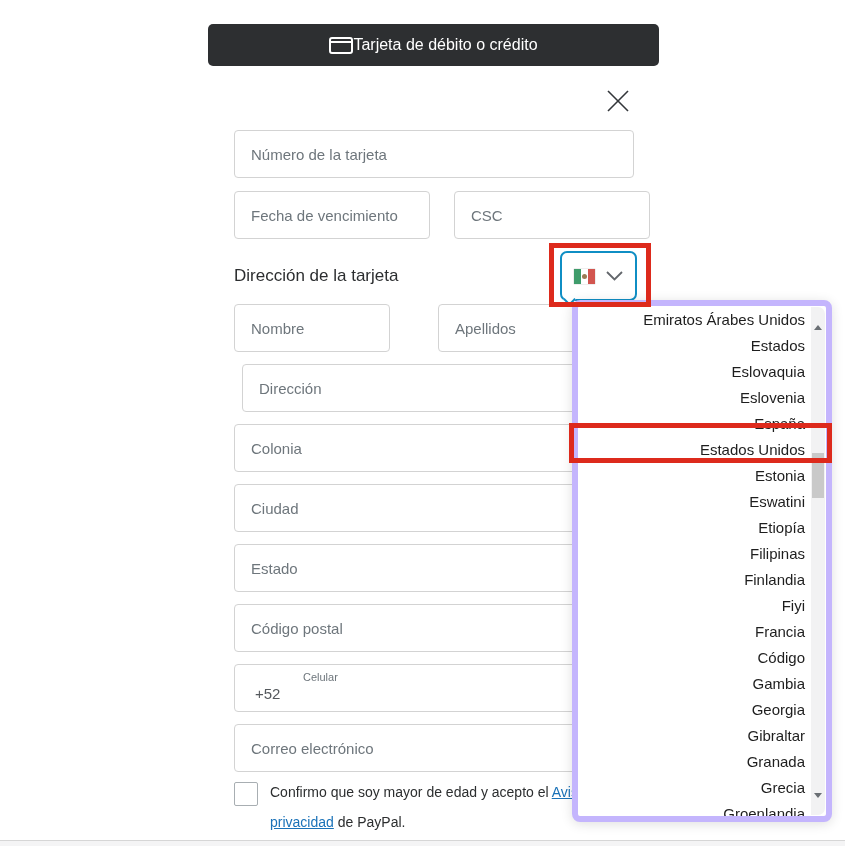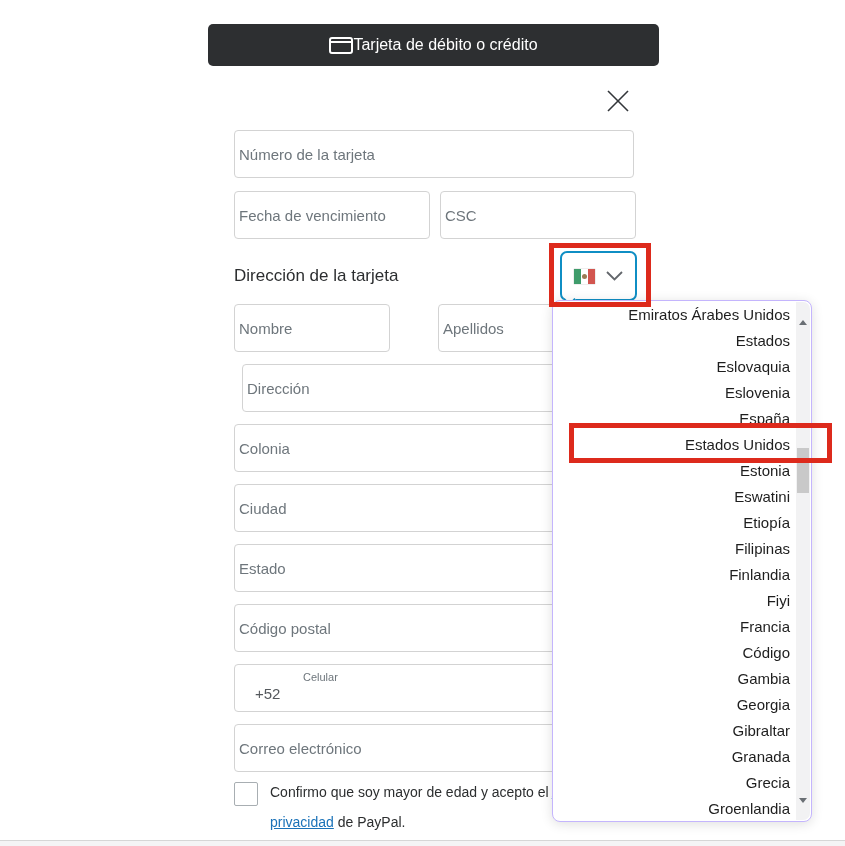--- a/index.html
+++ b/index.html
@@ -14,21 +14,21 @@
               font-size:16px; font-family:"Liberation Sans", sans-serif; cursor:pointer; }
   .card-icon { width:24px; height:17px; border:2px solid #fff; border-radius:3px; position:relative; }
   .card-icon::after { content:""; position:absolute; left:0; right:0; top:2px; height:2px; background:#fff; }
 
   
   .close-btn { position:absolute; left:605px; top:88px; width:26px; height:26px;
                background:transparent; border:none; cursor:pointer; padding:0; }
 
   
   .fld { position:absolute; height:48px; background:#fff; border:1px solid #d3d3d3;
-         border-radius:4px; padding:0 4px; font-size:15px; color:#2c2e2f;
+         border-radius:4px; padding:0 16px; font-size:15px; color:#2c2e2f;
          font-family:"Liberation Sans", sans-serif; outline:none; }
   .fld::placeholder { color:#6e767c; opacity:1; }
 
   .section-title { position:absolute; left:234px; top:266px; font-size:17px; color:#2c2e30; }
 
   
   .phone-fld { position:absolute; left:234px; top:664px; width:400px; height:48px;
                background:#fff; border:1px solid #d3d3d3; border-radius:4px;
                padding:6px 20px 0 20px; }
   .phone-label { display:block; font-size:11px; color:#6e767c; line-height:13px;margin-left:48px; }
@@ -43,22 +43,22 @@
                  background:#fff; border-left:2px solid #0f8ec4; border-bottom:2px solid #0f8ec4;
                  transform:rotate(-45deg); }
   .flag { width:21px; height:15px; display:flex; box-shadow:0 0 1px rgba(0,0,0,.4); position:relative; }
   .flag .g { flex:1; background:#3f9c6b; }
   .flag .w { flex:1; background:#fff; }
   .flag .r { flex:1; background:#d2554f; }
   .flag .emblem { position:absolute; left:8px; top:5px; width:5px; height:5px;
                   background:#9b7a54; border-radius:50%; }
 
   
-  .panel { position:absolute; left:552px; top:300px; width:260px; height:522px;
-           background:#fff; border:1px solid #c4b5fd; border-radius:8px;
+  .panel { position:absolute; left:572px; top:300px; width:260px; height:522px;
+           background:#fff; border:6px solid #c4b5fd; border-radius:8px;
            box-shadow:0 2px 12px rgba(0,0,0,.13); z-index:10; overflow:hidden; }
   .dd-list { position:absolute; top:1px; left:0; right:17px; }
   .dd-item { height:26px; line-height:26px; text-align:right; padding-right:4px;
              font-size:15px; color:#1e1e1e; cursor:pointer; white-space:nowrap; }
   .sb-track { position:absolute; top:1px; bottom:1px; right:1px; width:14px;
               background:#f2f2f3; border-radius:0 7px 7px 0; }
   .sb-thumb { position:absolute; left:1px; right:1px; top:146px; height:45px; background:#c9c9c9; }
   .sb-btn { position:absolute; left:0; width:14px; height:14px; background:transparent;
             border:none; cursor:pointer; padding:0; }
   .sb-btn.up { top:3px; } .sb-btn.down { bottom:3px; }
@@ -95,21 +95,21 @@
 
   <button class="close-btn" aria-label="close">
     <svg width="26" height="26" viewBox="0 0 26 26">
       <line x1="3" y1="3" x2="23" y2="23" stroke="#33363a" stroke-width="1.6"></line>
       <line x1="23" y1="3" x2="3" y2="23" stroke="#33363a" stroke-width="1.6"></line>
     </svg>
   </button>
 
   <input class="fld" style="left: 234px; top: 130px; width: 400px;" placeholder="Número de la tarjeta">
   <input class="fld" style="left: 234px; top: 191px; width: 196px;" placeholder="Fecha de vencimiento">
-  <input class="fld" style="left: 440px; top: 191px; width: 196px;" placeholder="CSC">
+  <input class="fld" style="left: 454px; top: 191px; width: 196px;" placeholder="CSC">
 
   <div class="section-title">Dirección de la tarjeta</div>
 
   <input class="fld" style="left: 234px; top: 304px; width: 156px;" placeholder="Nombre">
   <input class="fld" style="left: 438px; top: 304px; width: 196px;" placeholder="Apellidos">
   <input class="fld" style="left: 242px; top: 364px; width: 400px;" placeholder="Dirección">
   <input class="fld" style="left: 234px; top: 424px; width: 400px;" placeholder="Colonia">
   <input class="fld" style="left: 234px; top: 484px; width: 400px;" placeholder="Ciudad">
   <input class="fld" style="left: 234px; top: 544px; width: 400px;" placeholder="Estado">
   <input class="fld" style="left: 234px; top: 604px; width: 400px;" placeholder="Código postal">

